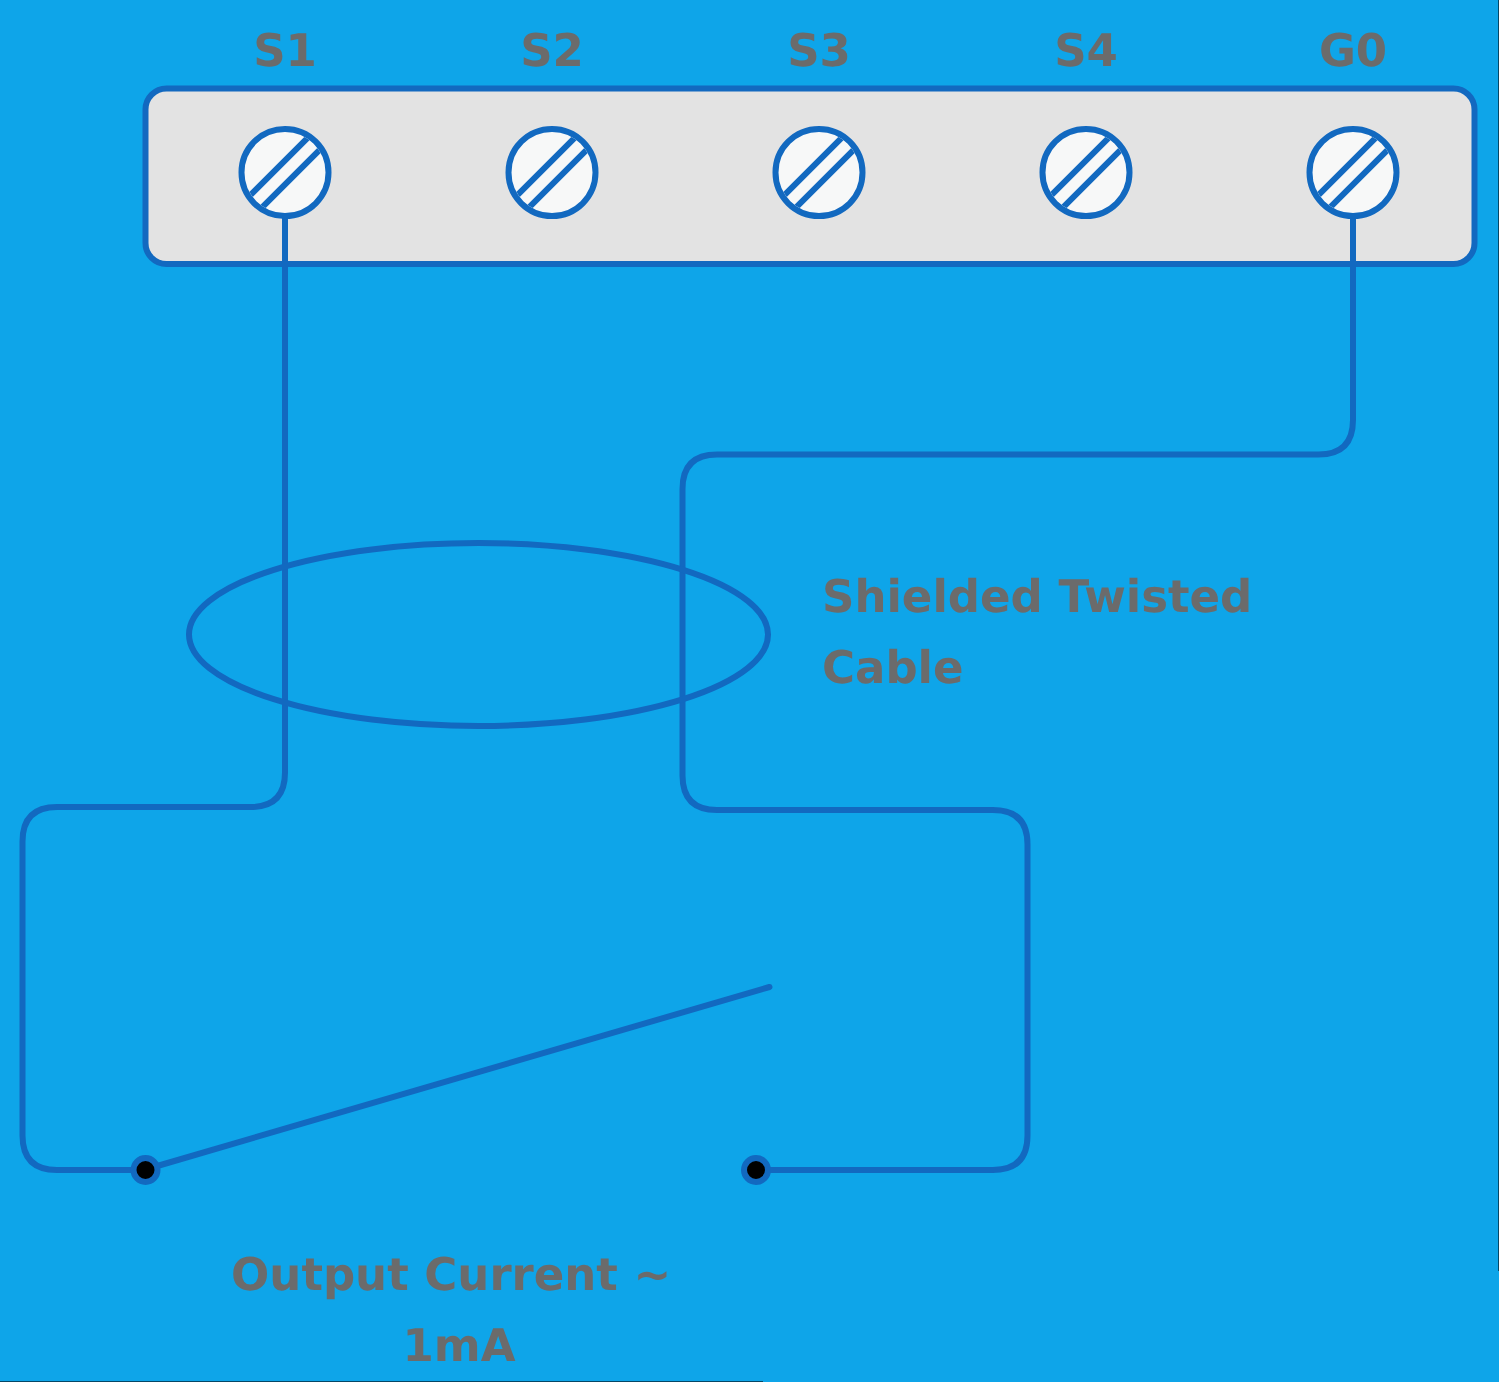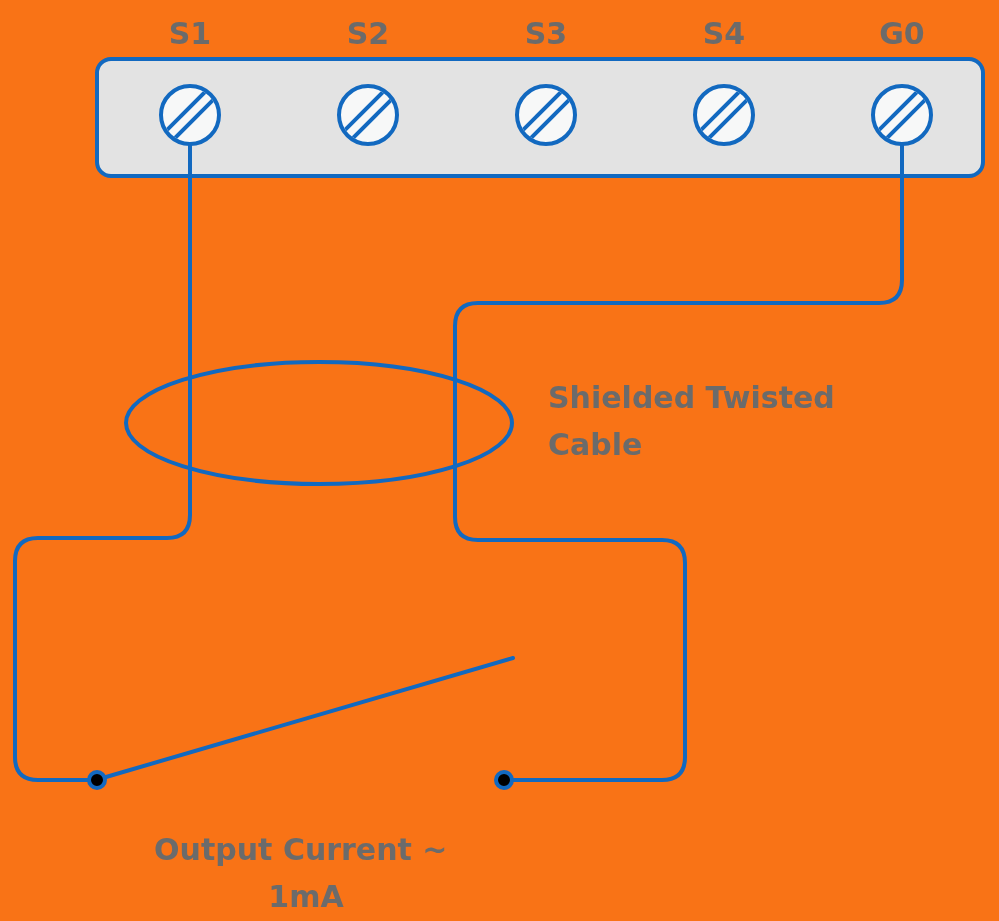--- a/index.html
+++ b/index.html
@@ -35,21 +35,21 @@
     font-weight: bold;
     font-size: 30px;
     fill: #6b6b6b;
   }
   .annot-left { text-anchor: start; }
   .annot-center { text-anchor: middle; }
 </style>
 </head>
 <body>
 
-<div id="stage" style="background: #f97316;">
+<div id="stage" style="background: #0ea5e9;">
   <svg id="diagram" viewBox="0 0 999 921" xmlns="http://www.w3.org/2000/svg">
 
     <rect id="blk" x="97" y="59" width="886" height="117" rx="14" ry="14" fill="#e3e3e3" stroke="#1269c0" stroke-width="4"></rect>
 
     <g fill="none" stroke="#1269c0" stroke-width="4" stroke-linecap="butt" stroke-linejoin="round">
       <path id="wire-s1" d="M 190 144 L 190 515 Q 190 538 167 538 L 38 538 Q 15 538 15 561 L 15 757 Q 15 780 38 780 L 97 780" stroke="#1269c0"></path>
       <path id="wire-g0" d="M 902 144 L 902 280 Q 902 303 879 303 L 478 303 Q 455 303 455 326 L 455 517 Q 455 540 478 540 L 662 540 Q 685 540 685 563 L 685 757 Q 685 780 662 780 L 504 780" stroke="#1269c0"></path>
     </g>
 
     <ellipse id="cable-ellipse" cx="319" cy="423" rx="193" ry="61" fill="none" stroke="#1269c0" stroke-width="4"></ellipse>

